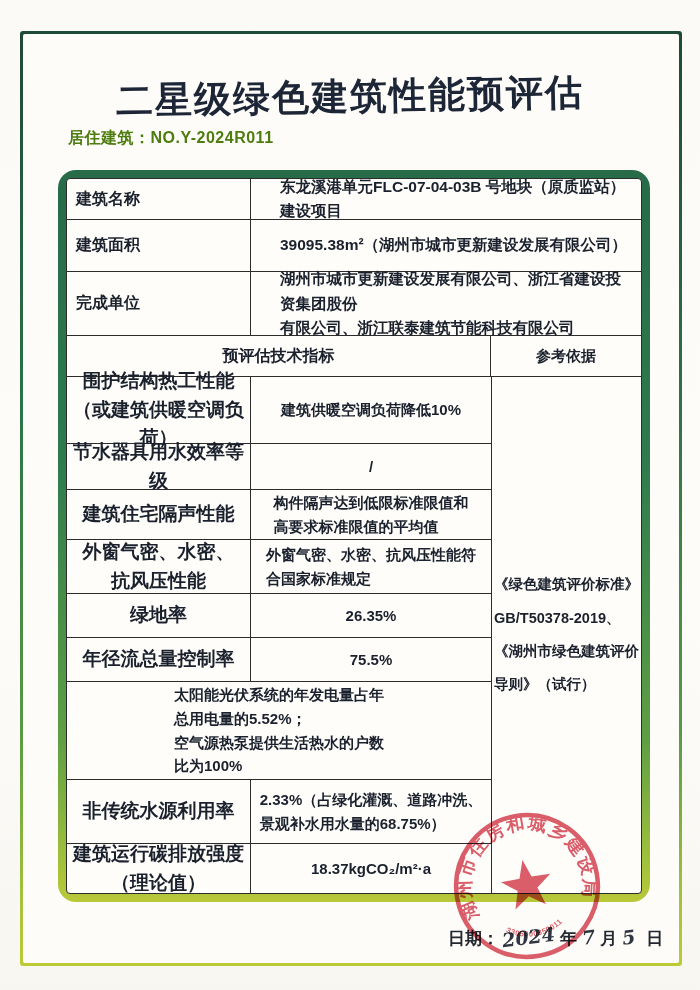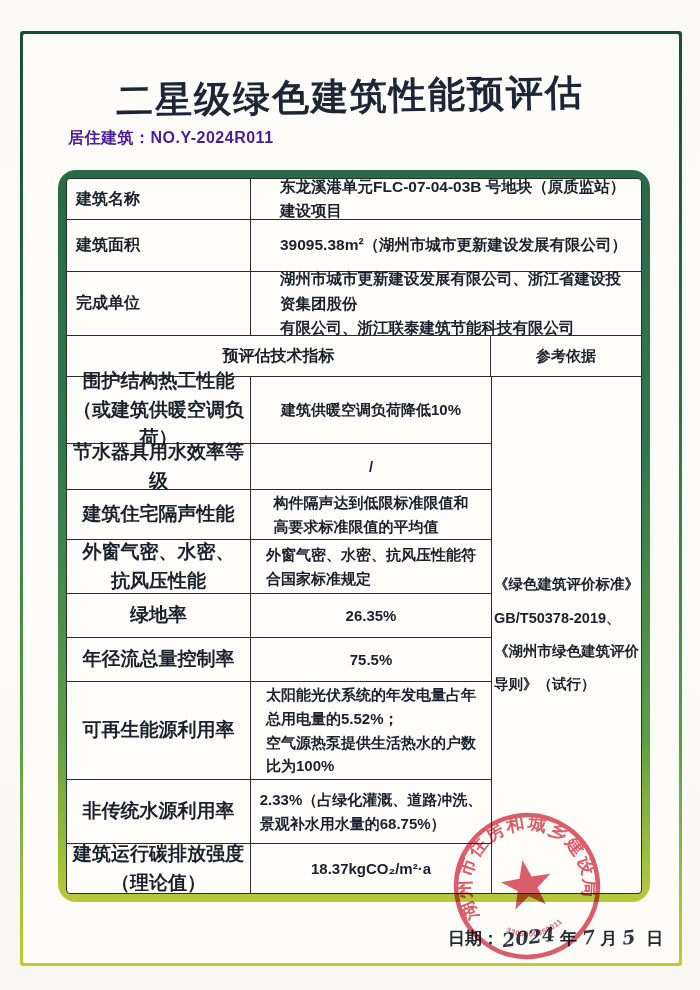--- a/index.html
+++ b/index.html
@@ -17,21 +17,21 @@
     background:linear-gradient(180deg,#1f4a35 0%,#2c6f4a 38%,#579a44 75%,#a6c23c 93%,#bcca36 100%);
     border-radius:3px;z-index:0;
   }
   .frame-fill{position:absolute;inset:3px;background:#fdfcf8;border-radius:2px;}
   .title{
     position:absolute;top:72px;left:0;width:100%;text-align:center;
     font-size:37px;letter-spacing:2px;color:#1d2636;margin:0;
     transform:rotate(-1.1deg);z-index:2;font-weight:700;
   }
   .subtitle{
-    position:absolute;top:128px;left:68px;font-size:16px;color:#4c1d95;
+    position:absolute;top:128px;left:68px;font-size:16px;color:#4d7c0f;
     letter-spacing:0.5px;z-index:2;
   }
   
   .tbl{
     position:absolute;left:58px;top:170px;width:592px;box-sizing:border-box;
     padding:8px;border-radius:18px;z-index:2;
     background:linear-gradient(180deg,#276b49 0%,#2e7b4e 40%,#5f9f44 78%,#a3c23c 95%,#b9c838 100%);
   }
   .tbl-inner{
     background:#fefdfa;border:1.5px solid #2c2c2c;border-radius:4px;overflow:hidden;
@@ -174,23 +174,20 @@
           </div>
           <div class="irow" style="height:44px">
             <div class="lab">
                 <span>年径流总量控制率</span>
               </div>
             <div class="val">
                 <span>75.5%</span>
               </div>
           </div>
           <div class="irow" style="height:98px">
-            <div class="lab">
-                <span>可再生能源利用率</span>
-              </div>
             <div class="val">
                 <span>太阳能光伏系统的年发电量占年
 总用电量的5.52%；
 空气源热泵提供生活热水的户数
 比为100%</span>
               </div>
           </div>
           <div class="irow" style="height:64px">
             <div class="lab">
                 <span>非传统水源利用率</span>

